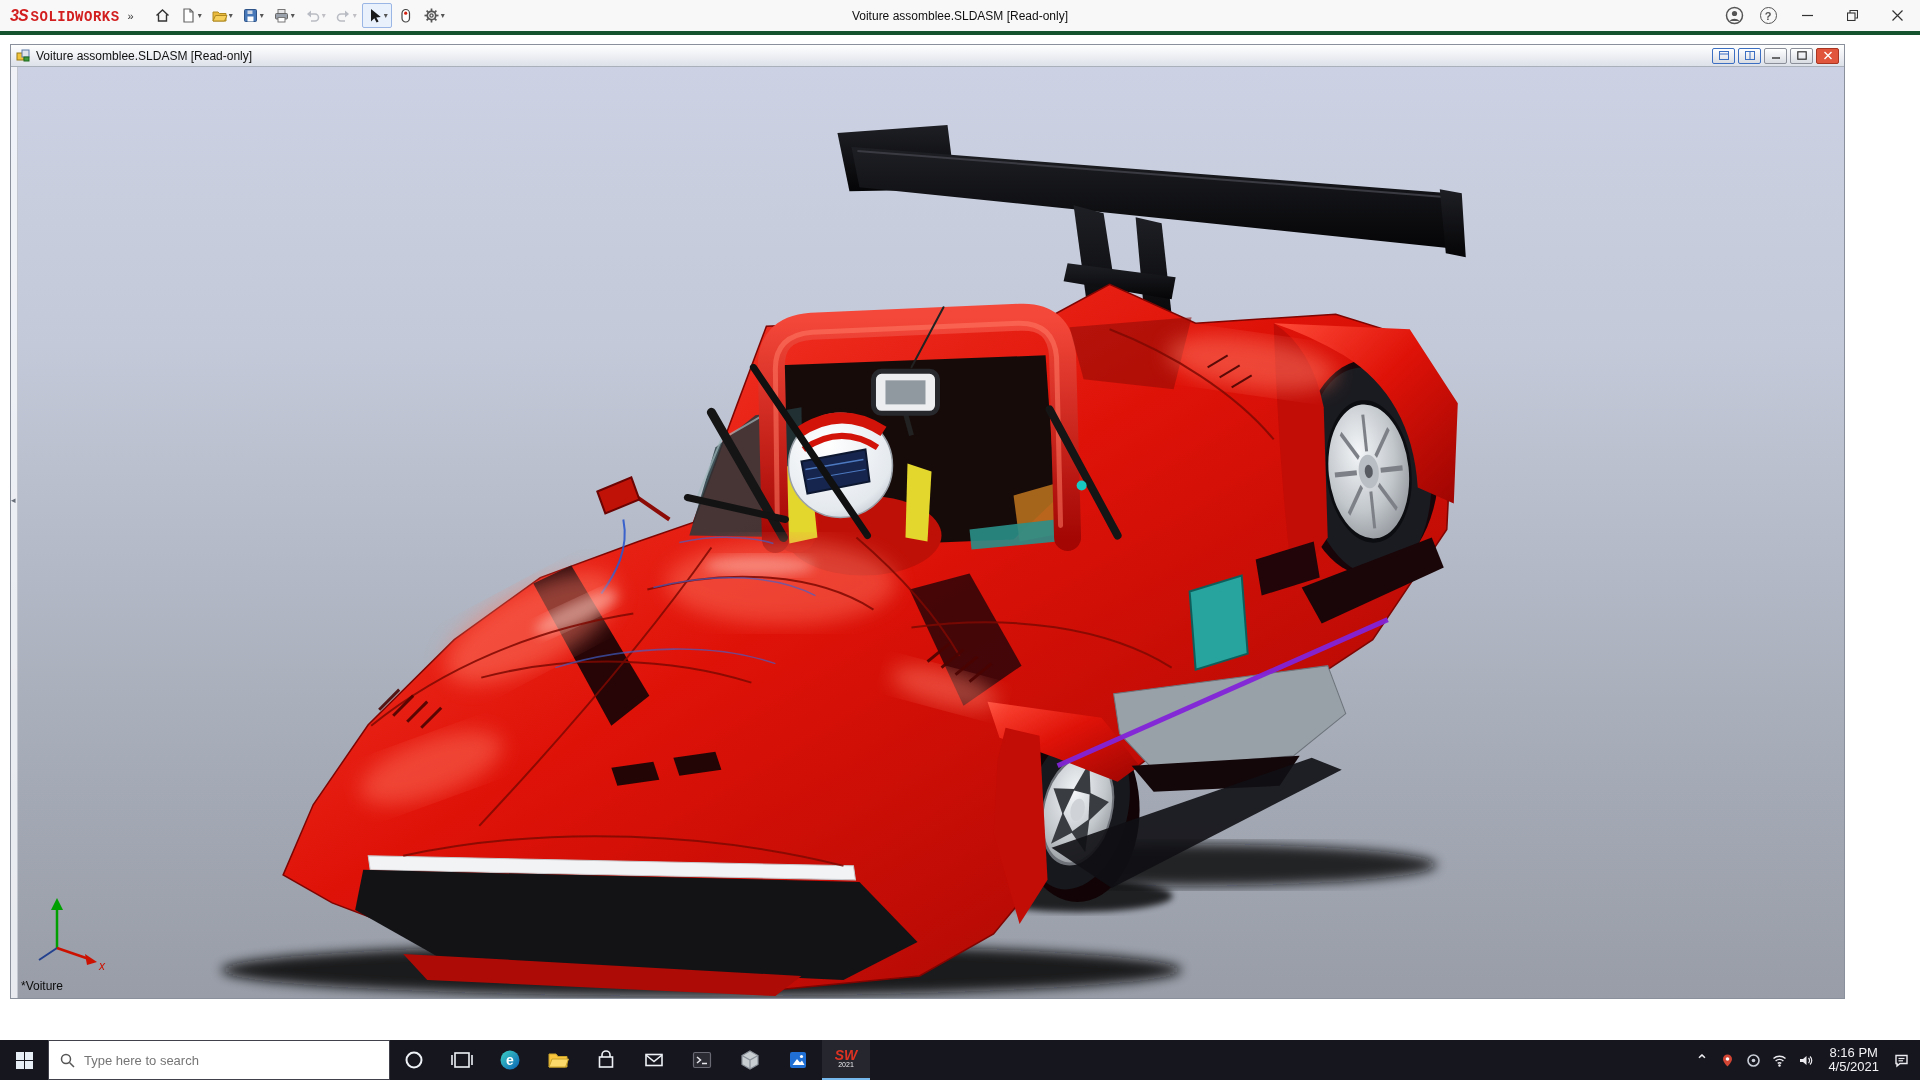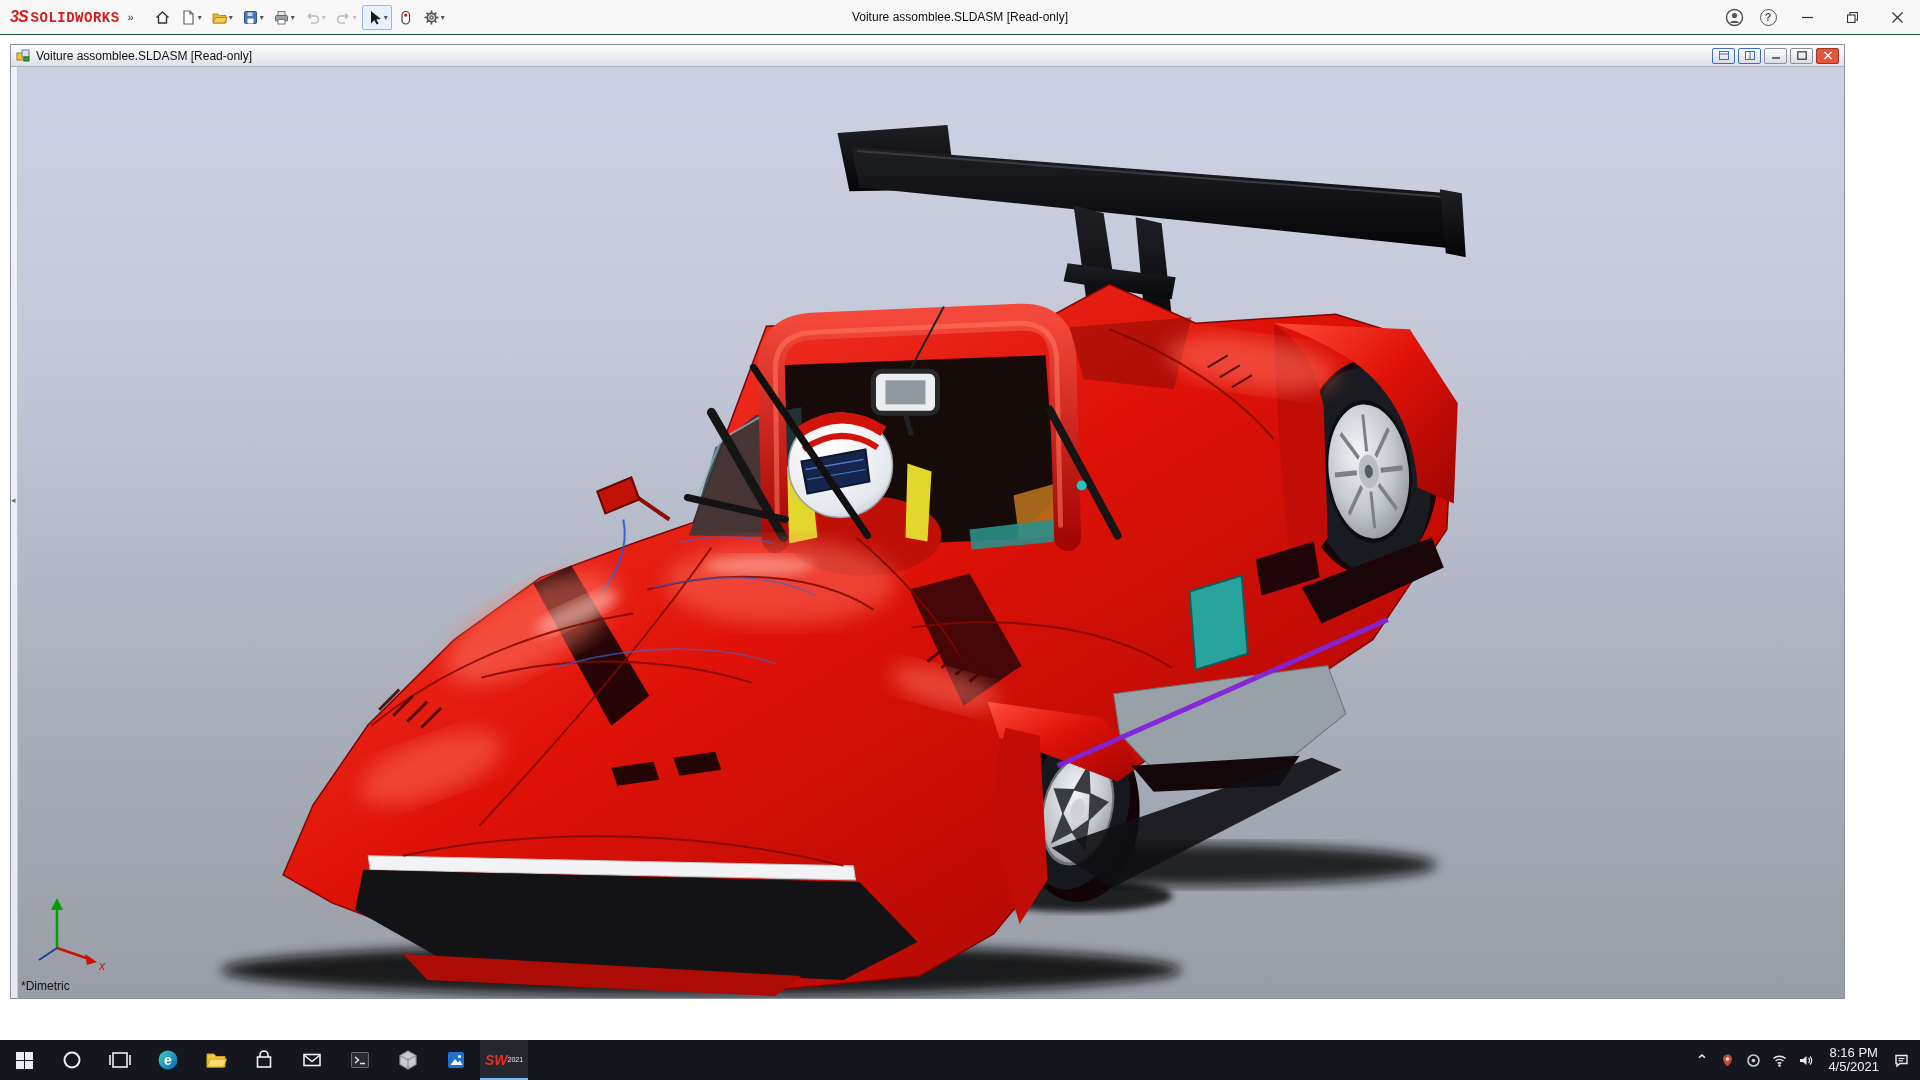--- a/index.html
+++ b/index.html
@@ -1,20 +1,20 @@
 <!DOCTYPE html>
 <html><head>
 <meta charset="utf-8">
 <title>SolidWorks</title>
 <style>
   * { box-sizing: border-box; margin: 0; padding: 0; }
   html,body { width:1920px; height:1080px; overflow:hidden; font-family:"Liberation Sans", sans-serif; background:#fff; }
 
   
-  .titlebar { position:absolute; top:0; left:0; right:0; height:35px; background:#f8f8f9; border-bottom:1px solid #14532d; display:flex; align-items:center; z-index:30; }
+  .titlebar { position:absolute; top:0; left:0; right:0; height:35px; background:#f8f8f9; border-bottom:4px solid #14532d; display:flex; align-items:center; z-index:30; }
   .logo { display:flex; align-items:baseline; padding-left:10px; gap:3px; }
   .logo-mark { color:#d21e1e; font-weight:bold; font-style:italic; font-size:16px; letter-spacing:-1px; }
   .logo-text { color:#d21e1e; font-weight:bold; font-size:14px; letter-spacing:.5px;font-family:Liberation Mono, monospace; }
   .flyout { font-size:11px; color:#333; margin-left:8px; }
   .tools { display:flex; align-items:center; margin-left:16px; gap:1px; }
   .tool { display:flex; align-items:center; padding:3px 3px; border:1px solid transparent; border-radius:2px; }
   .tool svg { width:17px; height:17px; display:block; }
   .tool .caret { font-size:8px; color:#555; margin-left:1px; }
   .tool.disabled .caret { color:#c0c0c4; }
   .tool.pressed { border:1px solid #9ab6e4; background:#e9f1fc; }
@@ -45,21 +45,21 @@
 
   
   .taskbar { position:absolute; bottom:0; left:0; right:0; height:40px; background:#16161f; display:flex; align-items:stretch; color:#fff; z-index:40; }
   .tb-start { width:48px; display:flex; align-items:center; justify-content:center; }
   .search { width:342px; background:#ffffff; border:1px solid #41414b; display:flex; align-items:center; gap:9px; padding:0 11px; }
   .search svg { width:15px; height:15px; flex:none; }
   .search input { border:none; outline:none; background:transparent; font-size:13px; color:#444; width:100%; font-family:"Liberation Sans",sans-serif; }
   .task-icon { width:48px; display:flex; align-items:center; justify-content:center; }
   .task-icon svg { width:22px; height:22px; }
   .task-icon.active { box-shadow: inset 0 -2px 0 #76b9ed; background:rgba(255,255,255,.07); }
-  .sw-logo { display:flex; flex-direction:row; align-items:center; line-height:10px; }
+  .sw-logo { display:flex; flex-direction:column; align-items:center; line-height:10px; }
   .sw-mark { color:#e03222; font-weight:bold; font-style:italic; font-size:14px; }
   .sw-year { color:#e9eaee; font-size:7px; }
   .tray { margin-left:auto; display:flex; align-items:center; gap:1px; }
   .tray-icon { width:25px; height:40px; display:flex; align-items:center; justify-content:center; color:#ececf0; }
   .tray-icon svg { width:15px; height:15px; }
   .clock { text-align:center; font-size:13px; line-height:14px; padding:0 9px; color:#f2f2f5; }
   .show-desktop { width:5px; border-left:1px solid #3b3b47; }
 </style>
 </head>
 <body>
@@ -437,35 +437,42 @@
 
       <svg class="triad" viewBox="0 0 88 88">
         <line x1="30" y1="62" x2="30" y2="20" stroke="#00a000" stroke-width="2.5"></line>
         <polygon points="30,12 24,24 36,24" fill="#00a000"></polygon>
         <line x1="30" y1="62" x2="12" y2="74" stroke="#23418f" stroke-width="2"></line>
         <line x1="30" y1="62" x2="62" y2="73" stroke="#cc1100" stroke-width="2.5"></line>
         <polygon points="70,76 58,68 60,79" fill="#cc1100"></polygon>
         <text x="72" y="84" font-size="12" font-style="italic" fill="#cc1100">x</text>
       </svg>
 
-      <div class="view-label">*Dimetric</div>
+      <div class="view-label">*Voiture</div>
     </div>
   </div>
 </div>
 
 <div class="taskbar">
   <div class="tb-start">
     <svg width="17" height="17" viewBox="0 0 17 17">
       <rect x="0" y="0" width="8" height="8" fill="#e8eef5"></rect>
         <rect x="9" y="0" width="8" height="8" fill="#e8eef5"></rect>
         <rect x="0" y="9" width="8" height="8" fill="#e8eef5"></rect>
         <rect x="9" y="9" width="8" height="8" fill="#e8eef5"></rect>
     </svg>
   </div>
 
+  <div class="search">
+    <svg viewBox="0 0 15 15">
+        <circle cx="6" cy="6" r="4.5" fill="none" stroke="#555" stroke-width="1.5"></circle>
+        <line x1="9.5" y1="9.5" x2="14" y2="14" stroke="#555" stroke-width="1.5"></line>
+      </svg>
+    <input type="text" placeholder="Type here to search" style="">
+  </div>
 
   <div class="task-icon">
     <svg viewBox="0 0 22 22">
         <circle cx="11" cy="11" r="7.5" fill="none" stroke="#eef2f6" stroke-width="2"></circle>
       </svg>
   </div>
   <div class="task-icon">
     <svg viewBox="0 0 22 22">
         <rect x="4" y="4" width="14" height="14" fill="none" stroke="#eef2f6" stroke-width="1.6"></rect>
         <line x1="1" y1="6" x2="1" y2="16" stroke="#eef2f6" stroke-width="1.6"></line>

